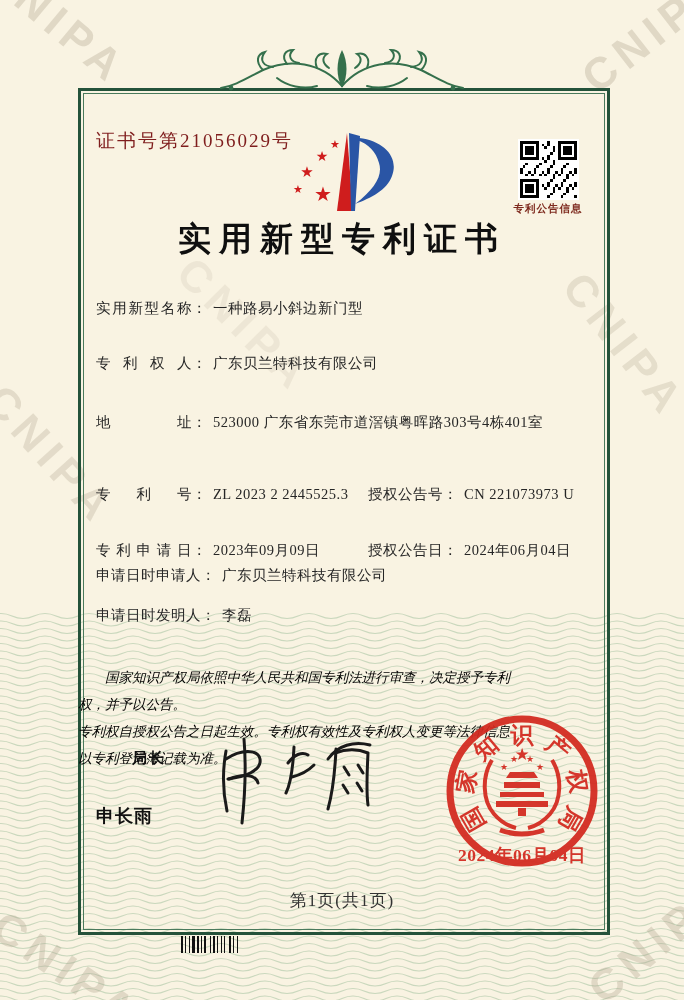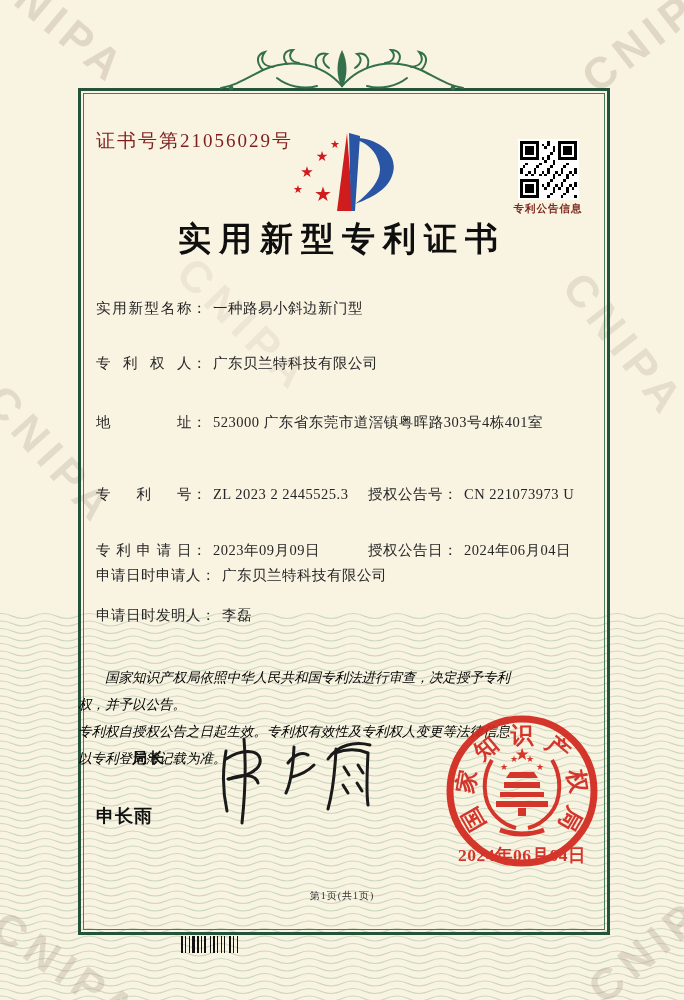--- a/index.html
+++ b/index.html
@@ -29,21 +29,21 @@
   .r5{top:485px}.r6{top:541px}.r7{top:566px}.r8{top:606px}
   .statement{position:absolute;left:78px;top:664px;width:440px;font-size:13.5px;line-height:27px;
              color:#000000;font-style:italic;z-index:4;}
   .st1{text-indent:27px;}
   .signer-role{position:absolute;left:96px;top:749px;font-family:"Liberation Sans","DejaVu Sans",sans-serif;
                font-weight:700;font-size:15px;color:#111;z-index:4;letter-spacing:2px;margin-left:36px;}
   .signer-name{position:absolute;left:96px;top:784px;font-family:Liberation Sans, sans-serif;
                font-weight:700;font-size:18px;color:#111;z-index:4;letter-spacing:1px;margin-top:20px;}
   .signature{position:absolute;left:196px;top:733px;z-index:4;}
   .seal{position:absolute;left:430px;top:708px;z-index:5;opacity:.93;}
-  .footer{position:absolute;left:0;top:889px;width:684px;text-align:center;font-size:10px;
+  .footer{position:absolute;left:0;top:889px;width:684px;text-align:center;font-size:17px;
           color:#333;letter-spacing:1px;z-index:4;}
   .barcode{position:absolute;left:181px;top:936px;z-index:4;}
 </style>
 </head>
 <body>
 
 <div class="page">
 
   <svg id="waves" class="waves" width="684" height="388" viewBox="0 0 684 388">
       <path d="M-10 4 q11 -5 22 0 t22 0 q11 -5 22 0 t22 0 q11 -5 22 0 t22 0 q11 -5 22 0 t22 0 q11 -5 22 0 t22 0 q11 -5 22 0 t22 0 q11 -5 22 0 t22 0 q11 -5 22 0 t22 0 q11 -5 22 0 t22 0 q11 -5 22 0 t22 0 q11 -5 22 0 t22 0 q11 -5 22 0 t22 0 q11 -5 22 0 t22 0 q11 -5 22 0 t22 0 q11 -5 22 0 t22 0 q11 -5 22 0 t22 0 q11 -5 22 0 t22 0" class="wave"></path>

